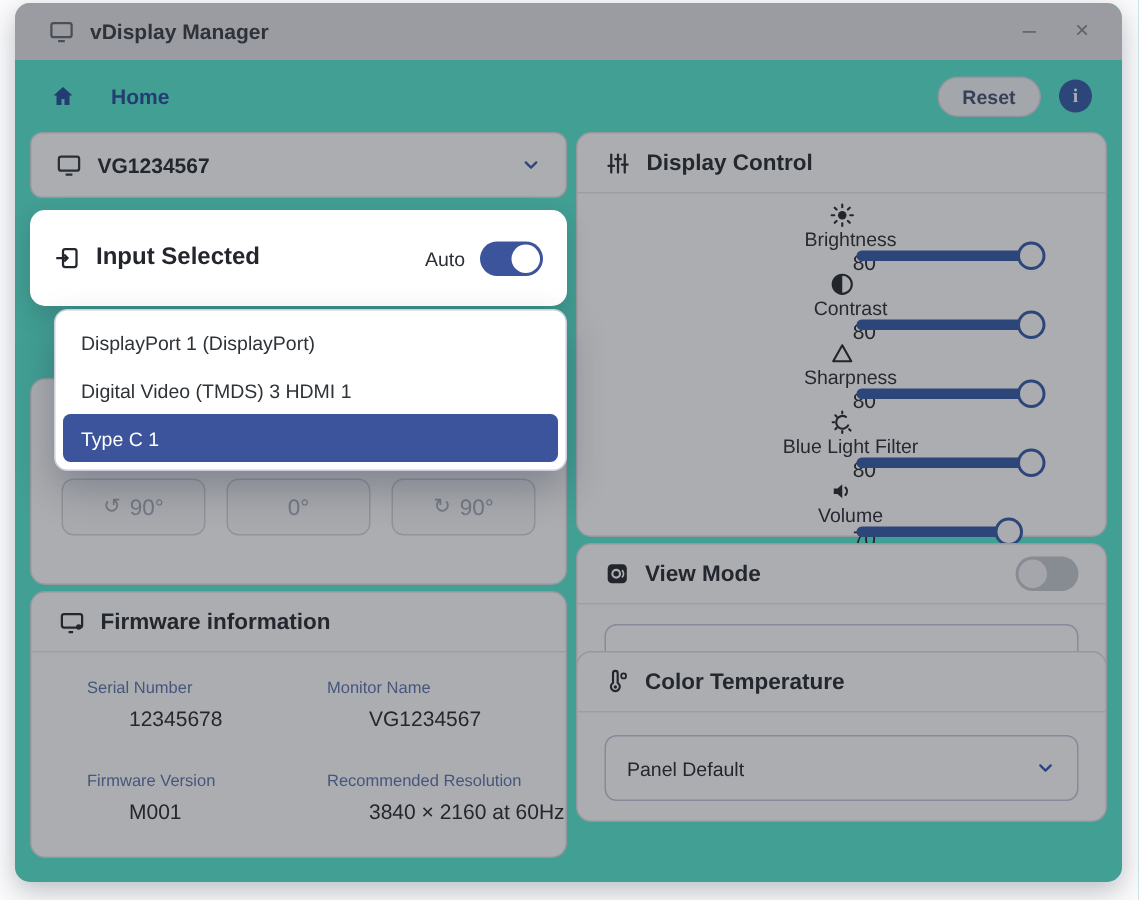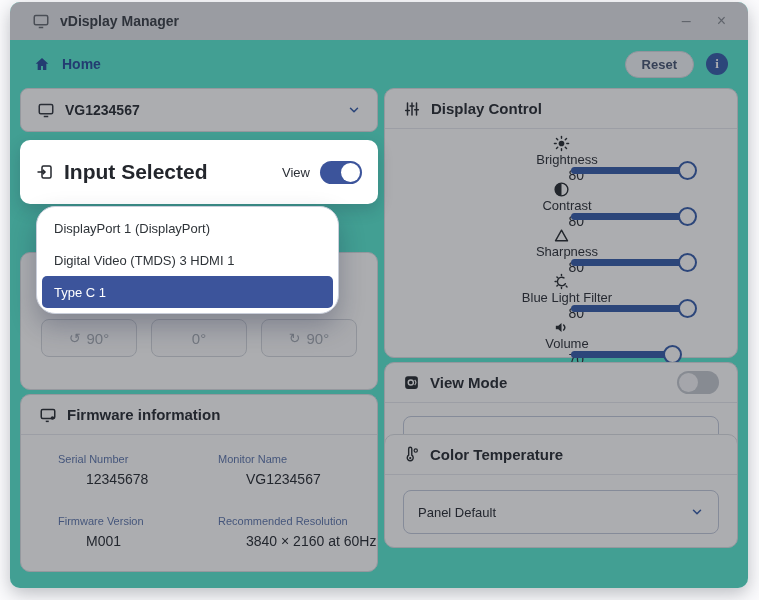--- a/index.html
+++ b/index.html
@@ -12,42 +12,42 @@
   .dim-overlay { position:absolute; inset:0; background:rgba(12,16,24,.34); z-index:40; }
 
   
   .titlebar { position:absolute; left:0; top:0; right:0; height:38px; display:flex; align-items:center; padding:0 22px; background:#E4E6EA; }
   .titlebar .app-title { font-size:14px; font-weight:bold; color:#41464E; margin-left:10px; }
   .winbtns { margin-left:auto; display:flex; gap:26px; }
   .winbtn { font-size:16px; color:#8A8F96; line-height:1; cursor:default; }
 
   
   .navrow { position:absolute; left:0; top:44px; right:0; height:36px; display:flex; align-items:center; padding:0 20px 0 24px; }
-  .home { display:flex; align-items:center; gap:12px; color:#2F54A0; font-weight:bold; font-size:14px; }
+  .home { display:flex; align-items:center; gap:24px; color:#2F54A0; font-weight:bold; font-size:14px; }
   .nav-right { margin-left:auto; display:flex; align-items:center; gap:12px; }
   .reset-btn { background:#F2F4F7; border:1px solid #D8DBE2; border-radius:14px; padding:5px 16px; font-size:13px; font-weight:bold; color:#4C5B78; }
   .info-btn { width:22px; height:22px; border-radius:50%; background:#3E63AE; color:#FFFFFF; font-size:13px; font-weight:bold; font-family:"Liberation Serif",serif; display:flex; align-items:center; justify-content:center; }
 
   
   .card { position:absolute; background:#FFFFFF; border:1px solid #DCDFE4; border-radius:10px; }
   .card-header { display:flex; align-items:center; gap:10px; height:40px; padding:0 18px; border-bottom:1px solid #E7E9EE; font-size:15px; font-weight:bold; color:#30343B; }
 
   
   .monitor-select { left:10px; top:86px; width:358px; height:44px; display:flex; align-items:center; gap:10px; padding:0 16px; font-size:14px; font-weight:bold; color:#30343B; border-radius:8px; }
 
   .input-card { left:10px; top:138px; width:358px; height:64px; z-index:50; border:none; box-shadow:0 6px 16px rgba(25,35,60,.20); display:flex; align-items:center; gap:10px; padding:0 16px; }
-  .input-card .ttl { font-size:21px; font-weight:bold; color:#23262C; }
+  .input-card .ttl { font-size:16px; font-weight:bold; color:#23262C; }
   .auto-wrap { margin-left:auto; display:flex; align-items:center; gap:10px; }
   .auto-label { font-size:13px; color:#2B2F36; }
   .toggle { width:42px; height:23px; border-radius:12px; position:relative; }
   .toggle .knob { position:absolute; top:2px; width:19px; height:19px; border-radius:50%; background:#FFFFFF; }
   .toggle.on  { background:#3C549B; } .toggle.on  .knob { right:2px; }
   .toggle.off { background:#C7CBD2; } .toggle.off .knob { left:2px; background:#F4F5F7; }
 
-  .popup { position:absolute; left:26px; top:204px; width:303px; z-index:50; background:#FFFFFF; border:1px solid #C9CEDA; border-radius:19px; padding:5px; box-shadow:0 12px 26px rgba(20,30,60,.28); }
+  .popup { position:absolute; left:26px; top:204px; width:342px; z-index:50; background:#FFFFFF; border:1px solid #C9CEDA; border-radius:9px; padding:5px; box-shadow:0 12px 26px rgba(20,30,60,.28); }
   .opt { height:32px; display:flex; align-items:center; padding:0 12px; font-size:13px; color:#2E3338; border-radius:5px; }
   .opt.selected { background:#3C549B; color:#FFFFFF; }
 
   .rotation-card { left:10px; top:250px; width:358px; height:138px; z-index:1; }
   .rot-row { position:absolute; left:0; right:0; top:66px; display:flex; justify-content:space-between; padding:0 20px; }
   .rot-btn { width:96px; height:38px; border:1px solid #D5D8DE; border-radius:8px; background:#FBFBFC; display:flex; align-items:center; justify-content:center; gap:6px; font-size:15px; color:#ABB0B8; }
   .rot-glyph { font-family:"DejaVu Sans",sans-serif; font-size:14px; }
 
   .info-card { left:10px; top:392px; width:358px; height:178px; z-index:1; }
   .info-grid { display:grid; grid-template-columns:160px 1fr; row-gap:28px; padding:18px 0 0 37px; }
@@ -127,21 +127,21 @@
   <div class="card input-card">
     <span>
       <svg width="18" height="18" viewBox="0 0 24 24" fill="none" stroke="#23262C" stroke-width="2">
         <rect x="8" y="4" width="12" height="16" rx="2"></rect>
         <line x1="2" y1="12" x2="12" y2="12"></line>
           <polyline points="9,9 12,12 9,15"></polyline>
       </svg>
     </span>
     <span class="ttl">Input Selected</span>
     <span class="auto-wrap">
-      <span class="auto-label">View</span>
+      <span class="auto-label">Auto</span>
       <span class="toggle on">
           <span class="knob"></span>
         </span>
     </span>
   </div>
 
   <div class="popup">
     <div class="opt">DisplayPort 1 (DisplayPort)</div>
     <div class="opt">Digital Video (TMDS) 3 HDMI 1</div>
     <div class="opt selected">Type C 1</div>

